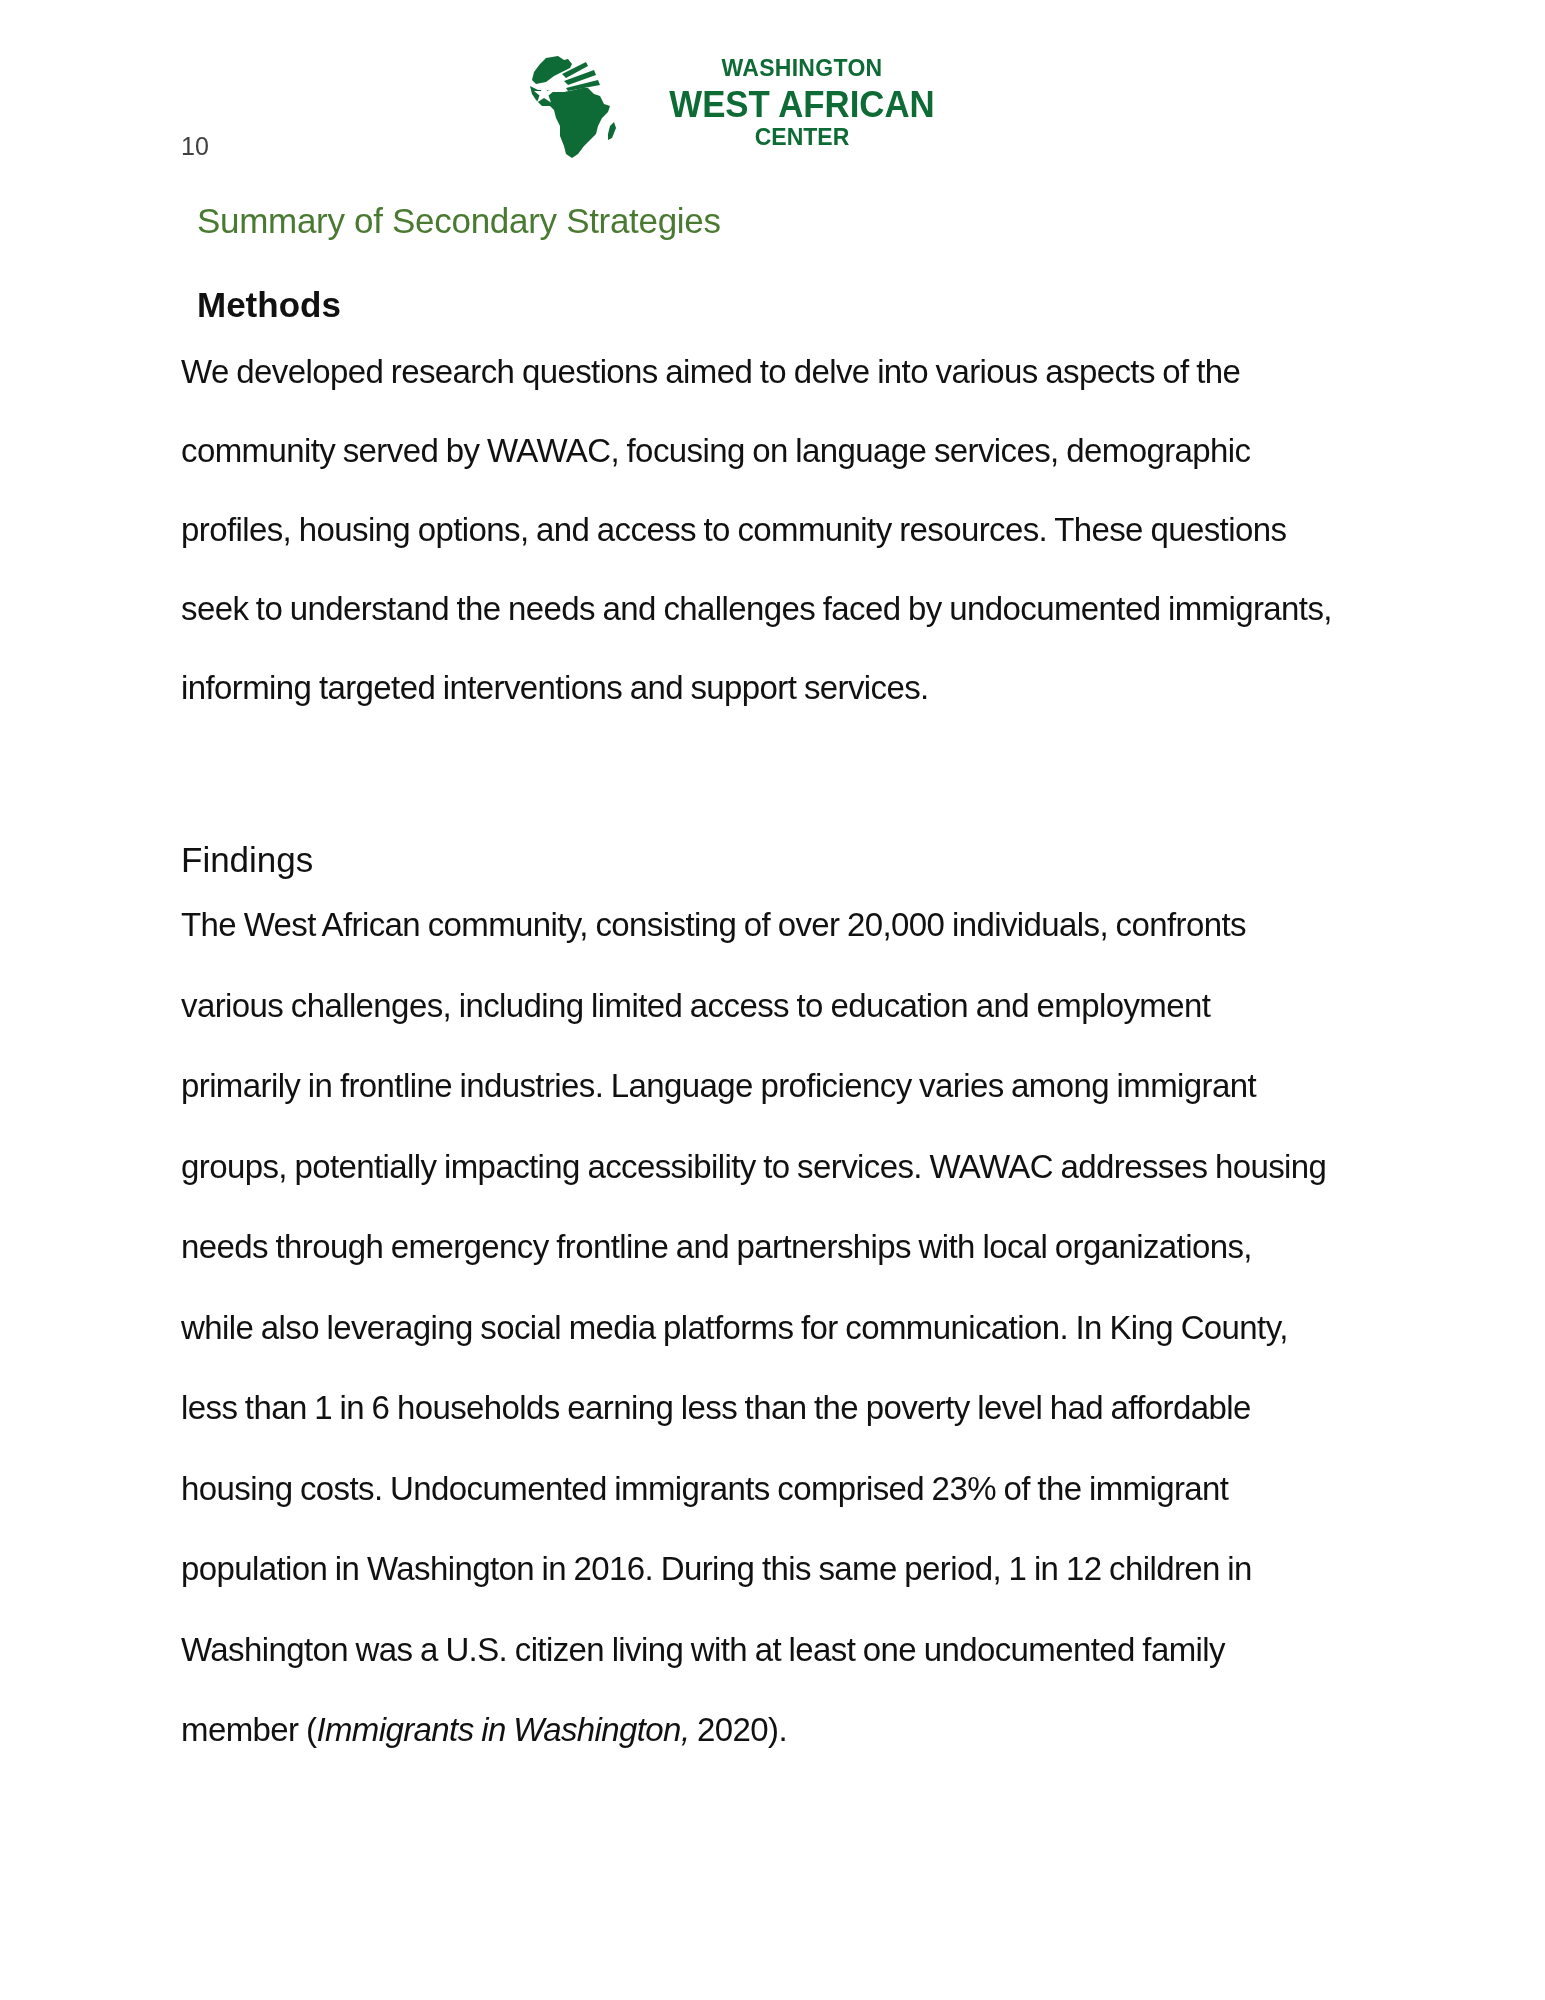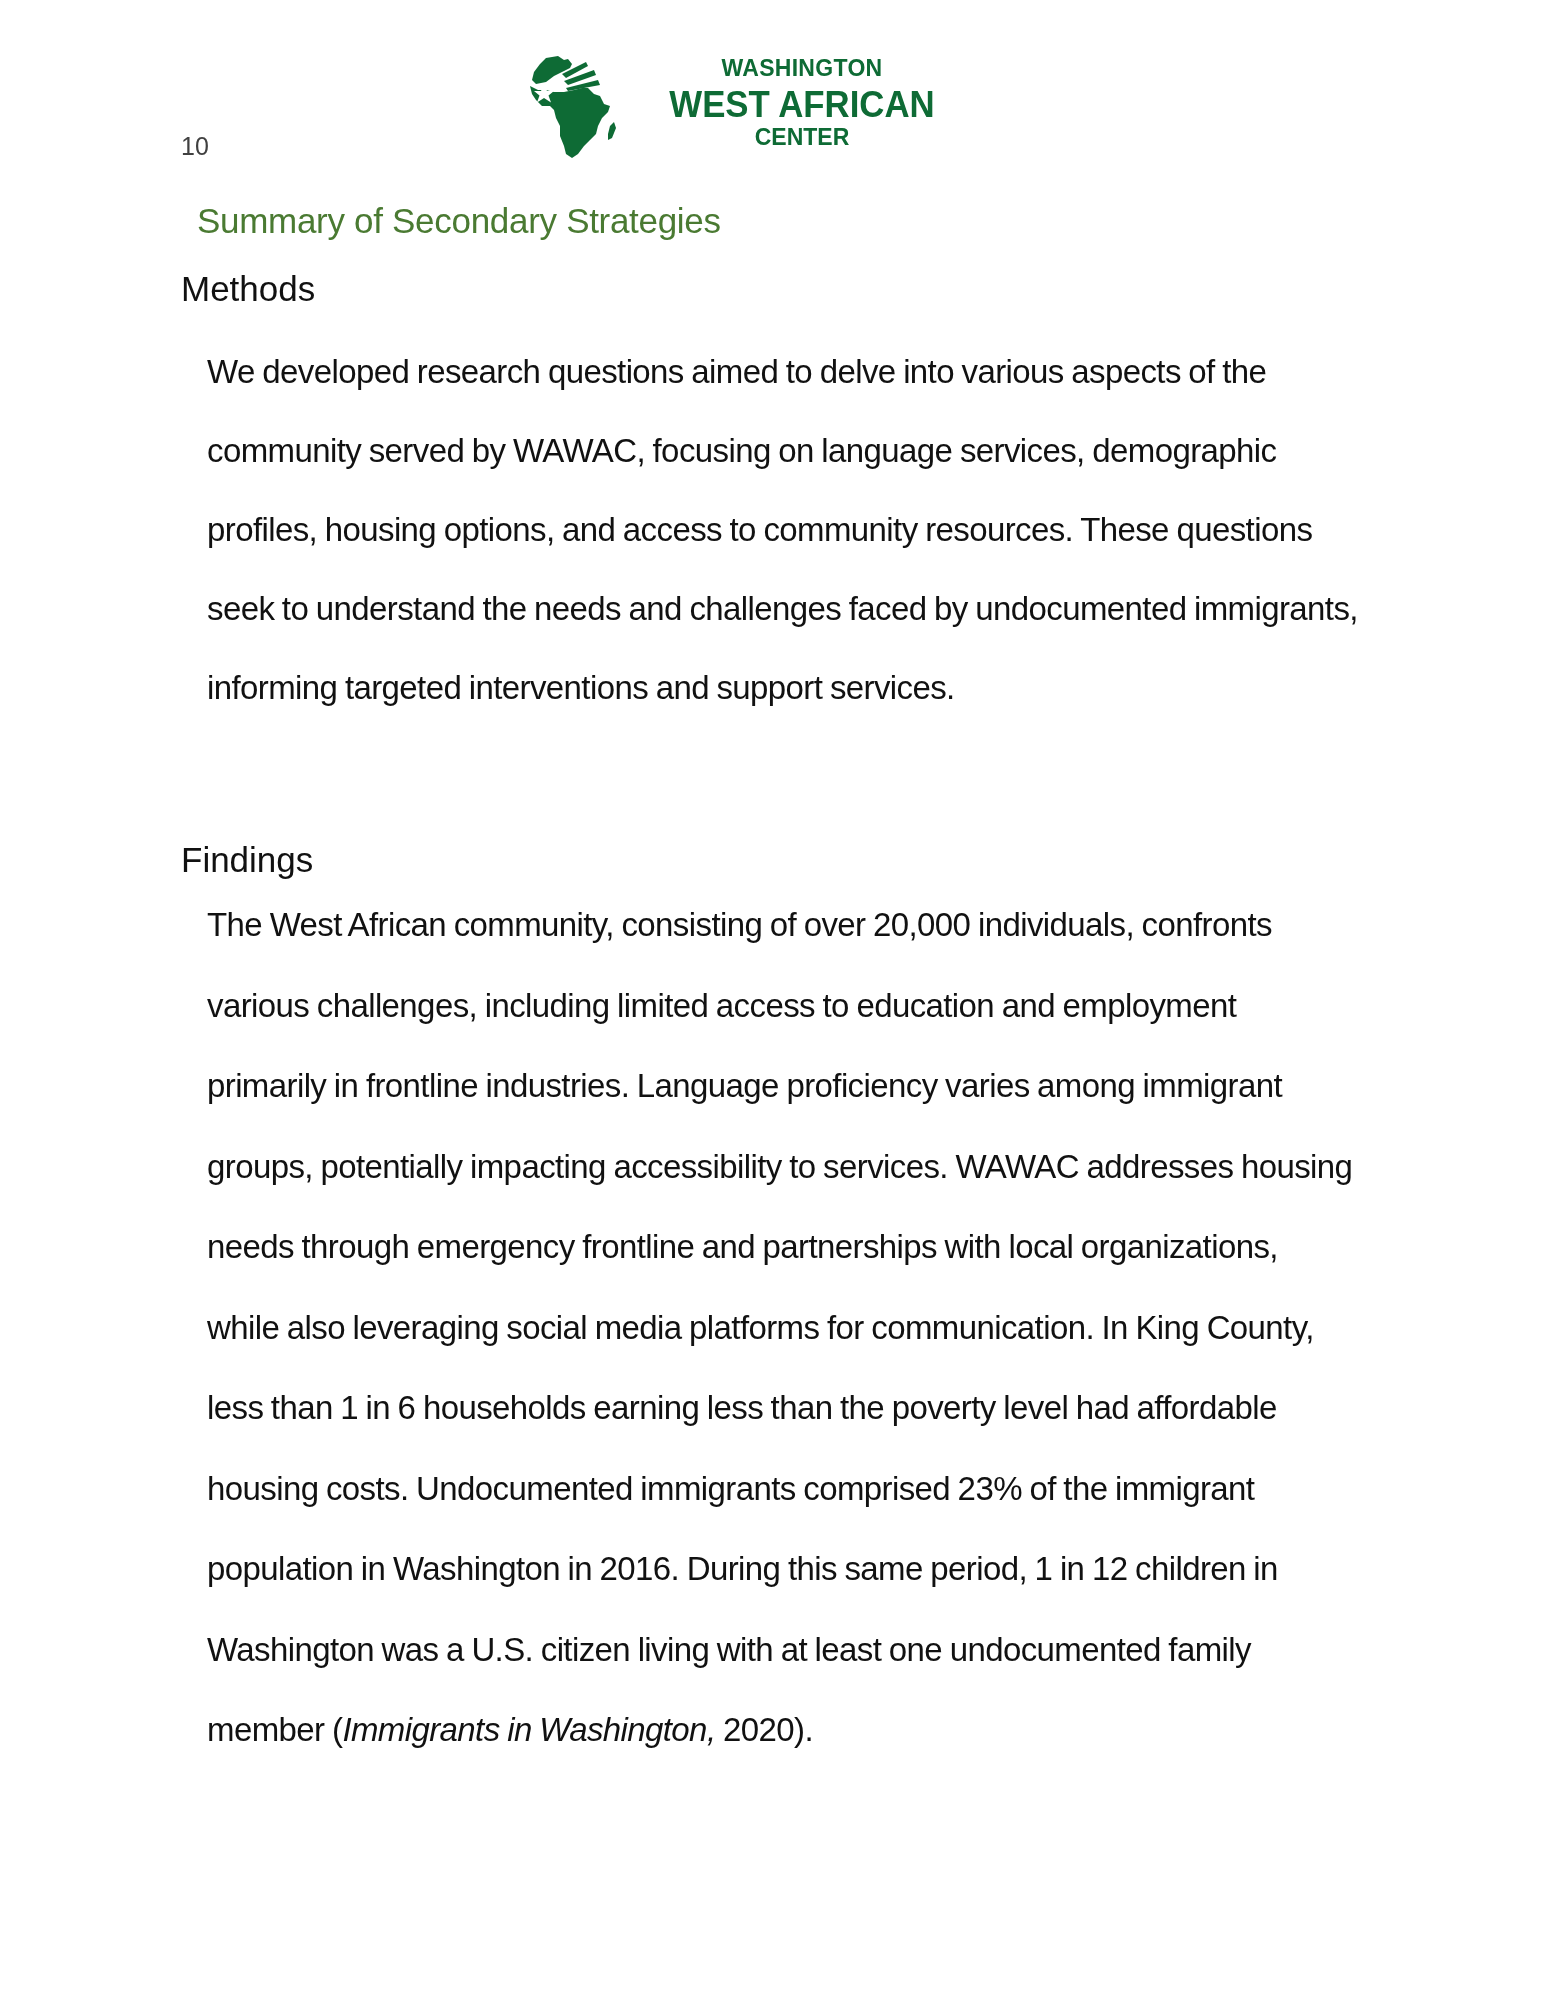--- a/index.html
+++ b/index.html
@@ -90,21 +90,20 @@
     .sub-methods { top: 268px; }
     .sub-findings { top: 839px; }
     .para {
       position: absolute;
       left: 181px;
       width: 1180px;
       font-size: 33px;
       color: #111;
       letter-spacing: -0.6px;
       word-spacing: -1px;
-      margin-left: 26px;
     }
     .para .line {
       display: block;
       height: 79px;
       line-height: 79px;
       white-space: nowrap;
     }
     .para-methods { top: 332px; }
     .para-findings { top: 885px; }
     .para-findings .line { height: 80.5px; line-height: 80.5px; }
@@ -127,21 +126,21 @@
   </svg>
   <div class="logo-text">
     <div class="logo-line1">WASHINGTON</div>
     <div class="logo-line2">WEST AFRICAN</div>
     <div class="logo-line3">CENTER</div>
   </div>
 </div>
 
 <h1 class="section-title" style="margin:16px;font-weight:normal;">Summary of Secondary Strategies</h1>
 
-<h2 class="subheading sub-methods" style="margin:0;font-weight:normal;">Methods</h2>
+<h2 class="subheading sub-methods" style="margin:16px;font-weight:bold;">Methods</h2>
 
 <div class="para para-methods">
   <span class="line">We developed research questions aimed to delve into various aspects of the</span>
   <span class="line">community served by WAWAC, focusing on language services, demographic</span>
   <span class="line">profiles, housing options, and access to community resources. These questions</span>
   <span class="line">seek to understand the needs and challenges faced by undocumented immigrants,</span>
   <span class="line">informing targeted interventions and support services.</span>
 </div>
 
 <h2 class="subheading sub-findings" style="margin:0;font-weight:normal;">Findings</h2>

